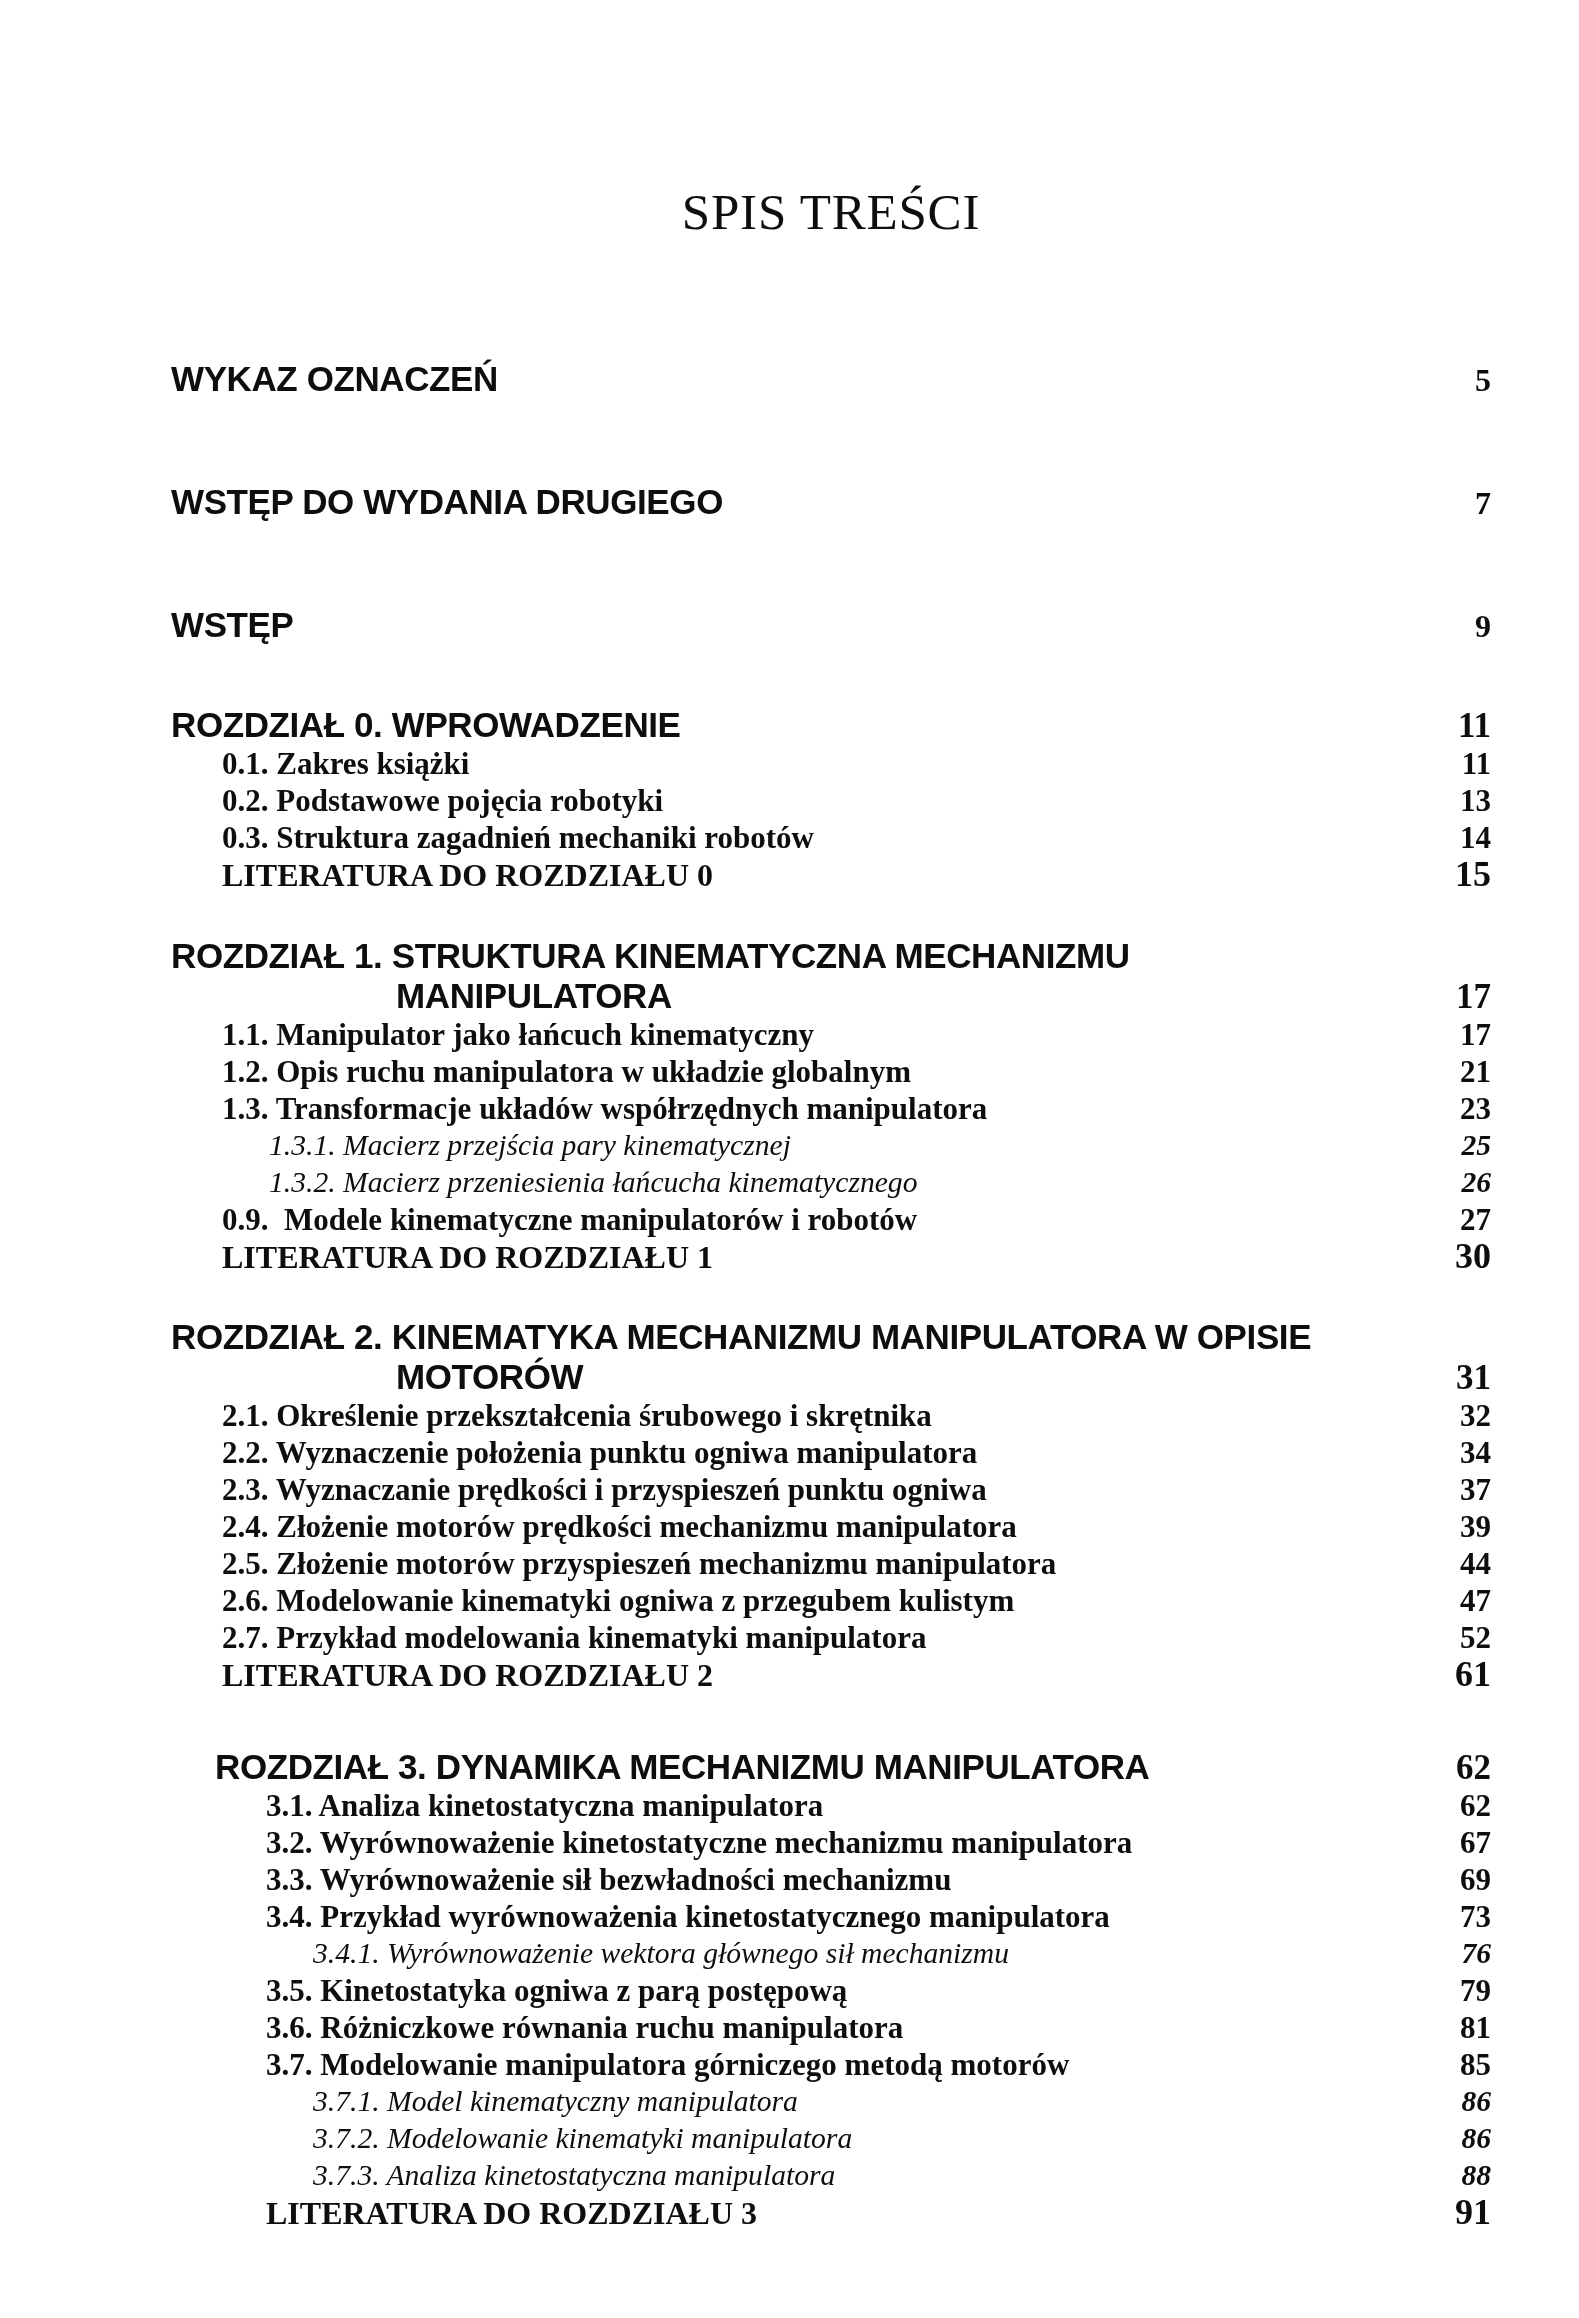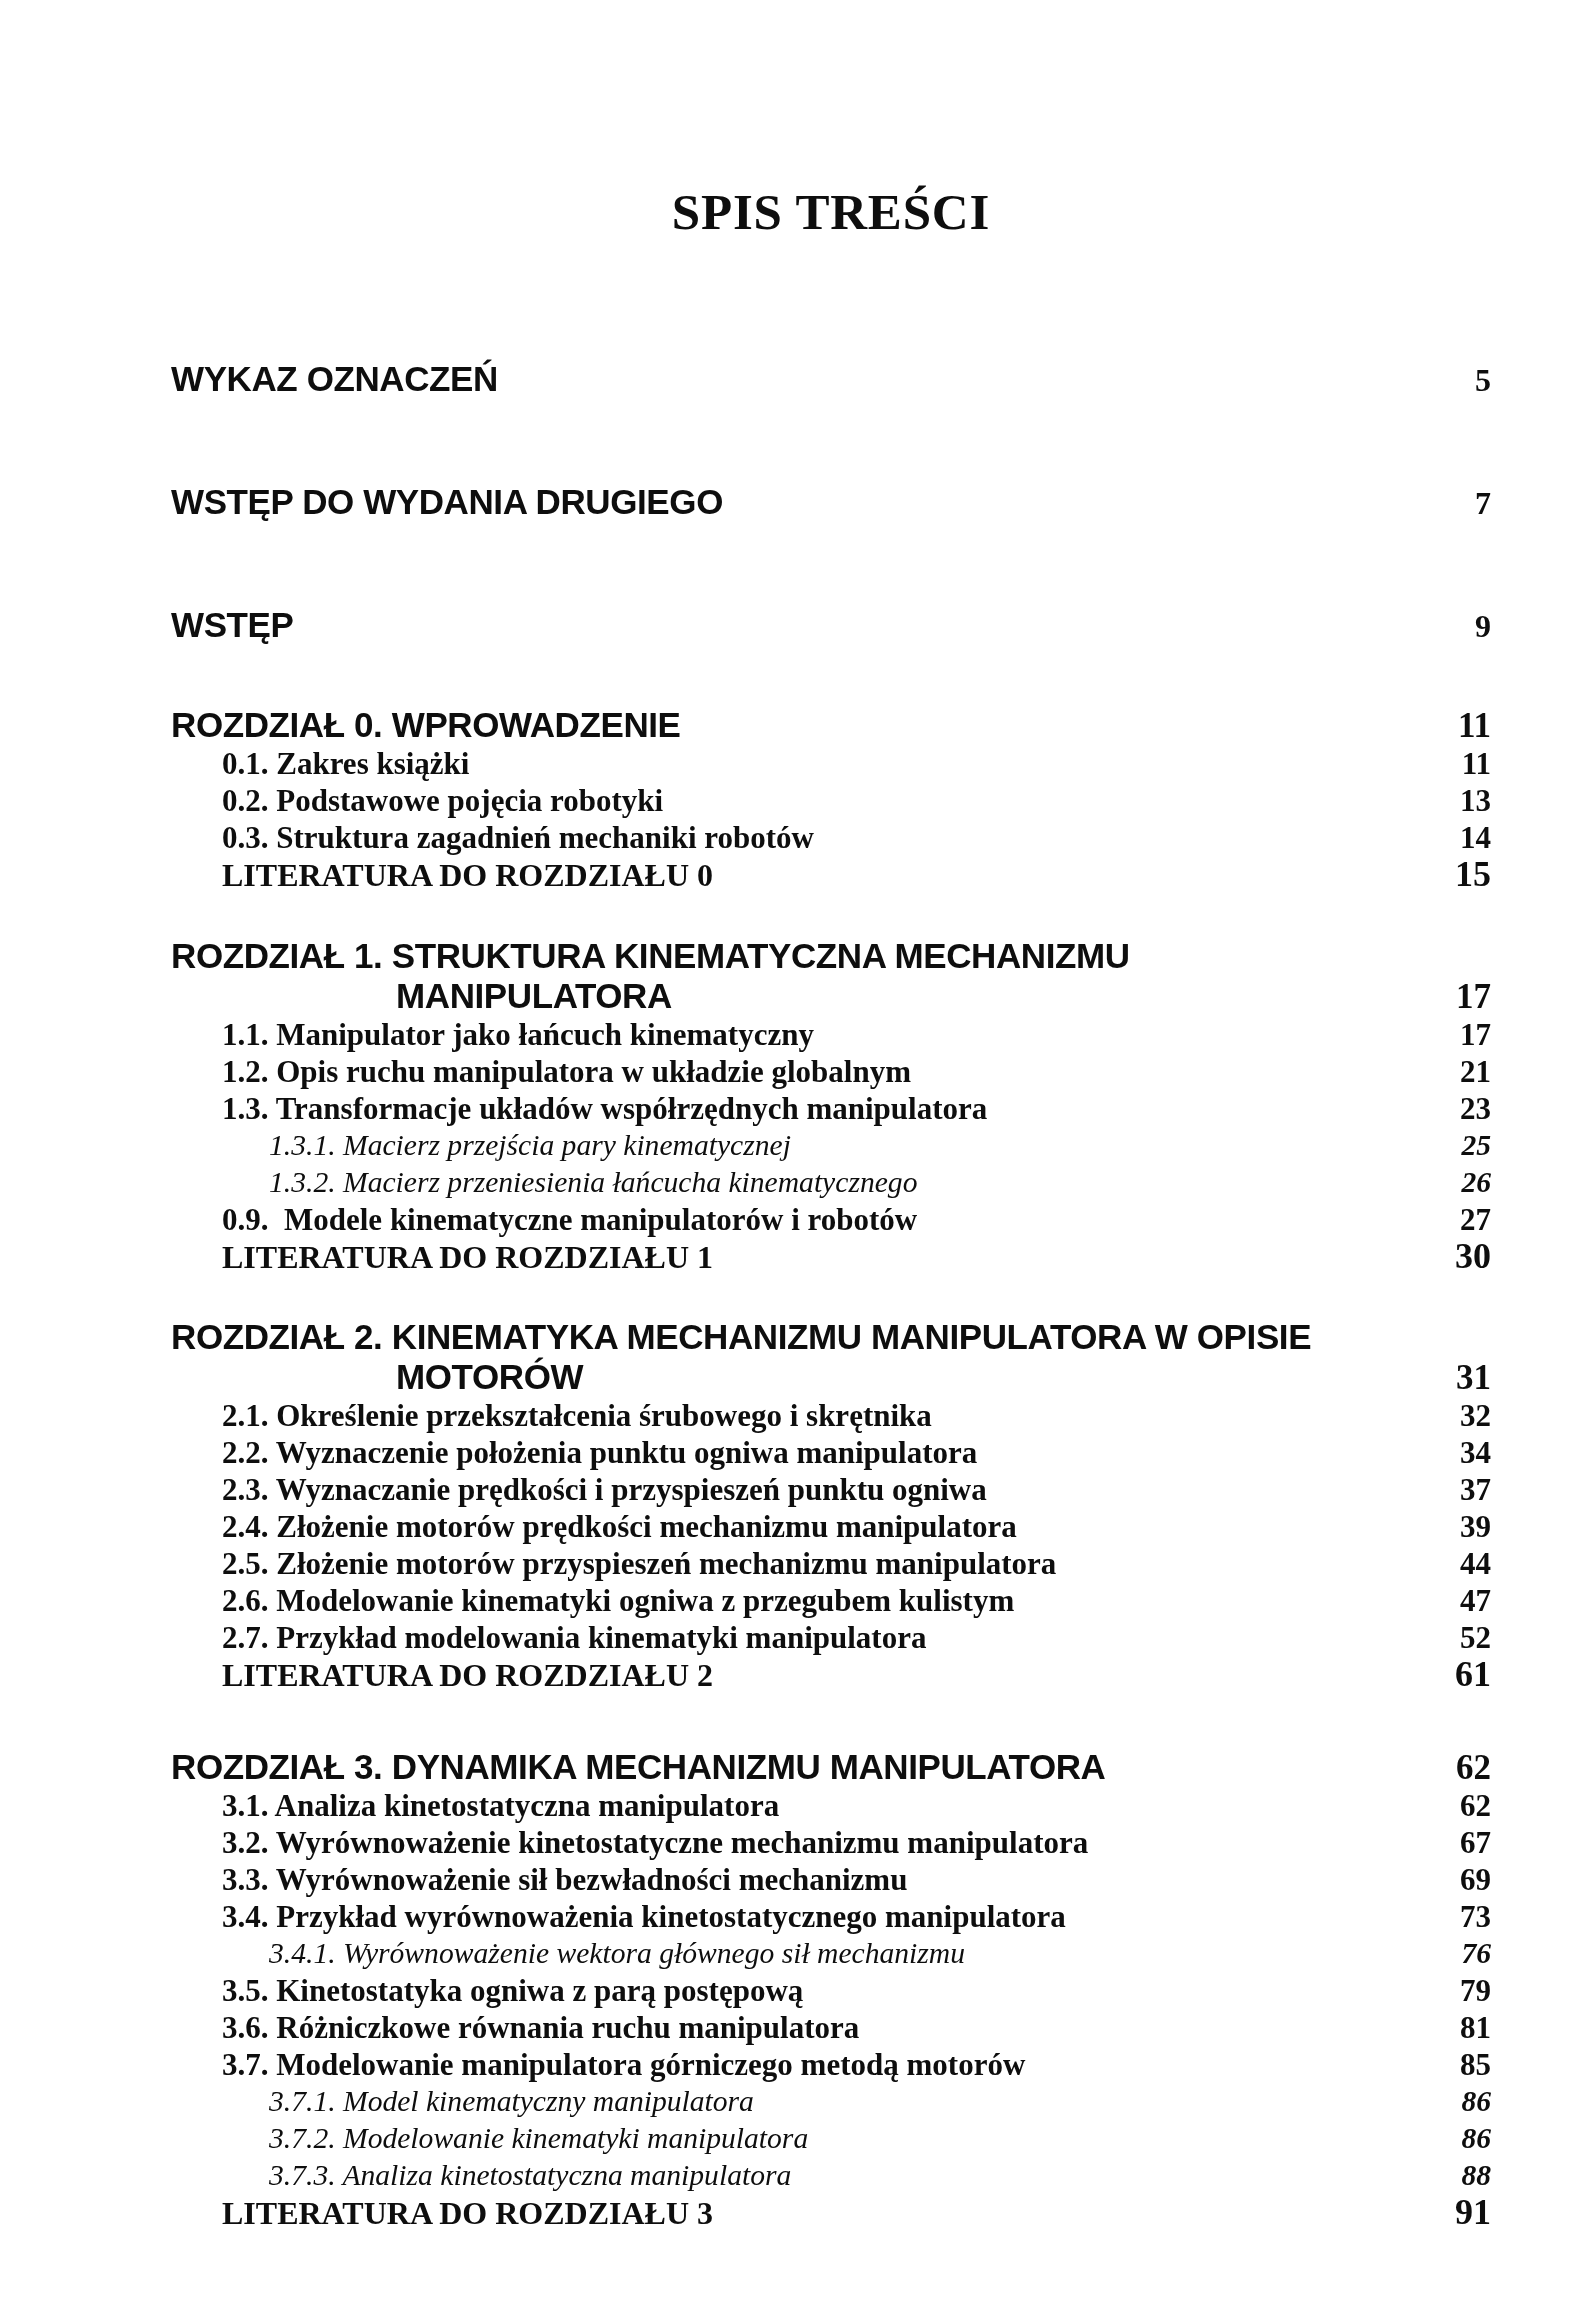--- a/index.html
+++ b/index.html
@@ -11,21 +11,21 @@
     font-family:"Liberation Serif",serif;
     color:#0e0e0e;
     overflow:hidden;
   }
   .page{position:absolute;inset:0;background:#ffffff;}
   .content{position:absolute;left:171px;top:0;width:1320px;}
 
   .title{
     margin:180px 0 0 0;
     font-family:"Liberation Serif",serif;
-    font-weight:bold;
+    font-weight:normal;
     font-size:51px;line-height:64px;
     letter-spacing:0.8px;
     text-align:center;
   }
 
   .row{display:flex;align-items:baseline;}
   .label{white-space:pre-wrap;flex:none;}
   .spacer{flex:1 1 auto;}
   .pnum{flex:none;width:110px;text-align:right;font-weight:bold;}
 
@@ -36,21 +36,21 @@
     font-family:"Liberation Sans",sans-serif;
     font-weight:bold;font-size:35px;letter-spacing:-0.4px;
   }
   .front .pnum{font-size:32px;}
 
   
   .chapter{display:block;}
   .ch0{margin-top:61px;}
   .ch1{margin-top:43px;}
   .ch2{margin-top:42px;}
-  .ch3{margin-top:54px;}
+  .ch3{margin-top:54px;margin-left:44px;}
   .head-row{height:40px;line-height:40px;gap:11px;}
   .head2-label{padding-left:225px;}
   .ch-page{font-size:35px;font-family:"Liberation Serif",serif;}
 
   .entries .row{height:37px;line-height:37px;}
   .e-sub{padding-left:51px;font-family:"Liberation Serif",serif;font-weight:bold;font-size:31px;}
   .e-subsub{padding-left:98px;font-family:"Liberation Serif",serif;font-style:italic;font-weight:400;font-size:29.6px;}
   .e-lit{padding-left:51px;font-family:"Liberation Serif",serif;font-weight:bold;font-size:32px;}
   .p-sub{font-size:31px;}
   .p-subsub{font-size:29.6px;font-style:italic;font-weight:600;}

